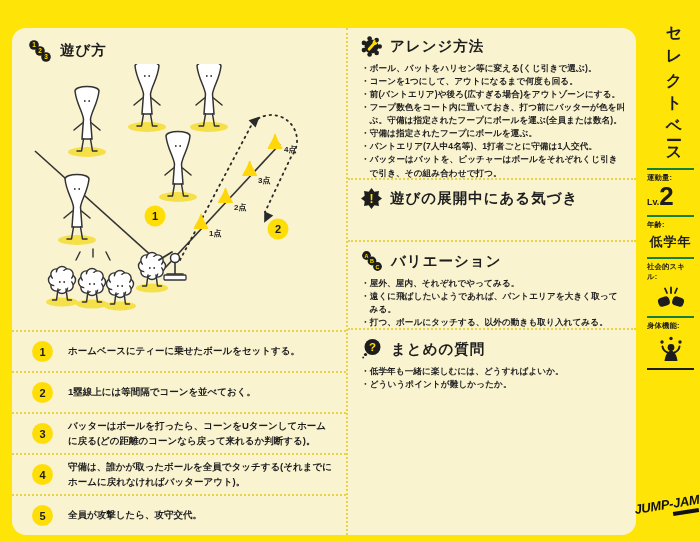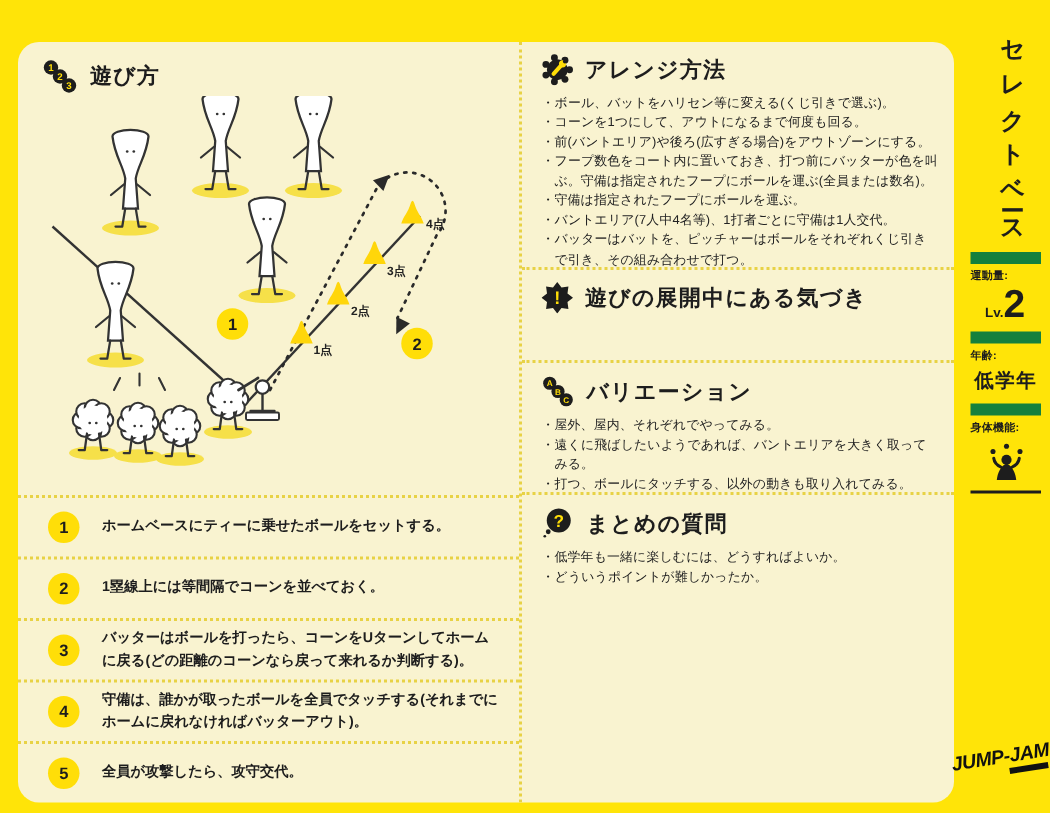--- a/index.html
+++ b/index.html
@@ -19,31 +19,31 @@
             display:flex;align-items:center;justify-content:center;font-size:11px;font-weight:800;
             margin-left:20px;}
   .step-text{font-size:9.5px;line-height:1.55;font-weight:700;margin:0 14px 0 15px;}
   .r-sec{padding:8px 10px 0 13px;box-sizing:border-box;}
   .r-sec + .r-sec{border-top:2px dotted #E8D245;}
   .r-sec-1{height:150px;}
   .r-sec-2{height:62px;}
   .r-sec-3{height:88px;}
   .r-sec-4{flex:1;}
   .bullets{margin-top:5px;}
-  .bullet{font-size:8.6px;line-height:1.52;font-weight:400;color:#222;
+  .bullet{font-size:8.6px;line-height:1.52;font-weight:700;color:#222;
           padding-left:1em;text-indent:-1em;letter-spacing:.1px;}
   .icon-badge{display:inline-flex;flex:0 0 auto;}
   
   .side-title{position:absolute;top:15px;left:663px;writing-mode:vertical-rl;
               font-size:16px;font-weight:800;letter-spacing:5px;color:#1d1d1d;}
   .side-meta{position:absolute;left:647px;top:168px;width:47px;}
-  .meta-block{border-top:8px solid #15803d;padding:3px 0 6px;}
+  .meta-block{border-top:2px solid #15803d;padding:3px 0 6px;}
   .meta-block.last{border-bottom:2px solid #1d1d1d;}
   .meta-label{font-size:7.3px;font-weight:800;letter-spacing:.2px;}
-  .meta-level{display:flex;align-items:baseline;justify-content:center;padding:1px 2px 0 0;}
+  .meta-level{display:flex;align-items:baseline;justify-content:flex-start;padding:1px 2px 0 0;}
   .lv-prefix{font-size:9px;font-weight:800;}
   .lv-value{font-size:26px;font-weight:800;line-height:.95;letter-spacing:-1px;}
   .meta-age{font-size:13px;font-weight:800;text-align:center;letter-spacing:1px;padding-top:3px;}
   .meta-icon{display:flex;justify-content:center;padding-top:4px;}
   .logo{position:absolute;left:620px;top:498px;width:80px;transform:rotate(-9deg);
         font-size:13px;font-weight:800;font-style:italic;letter-spacing:-.3px;color:#111;
         text-align:right;}
   .logo-bar{width:26px;height:3.5px;background:#111;margin:1px 2px 0 auto;}
 </style>
 </head>
@@ -279,20 +279,30 @@
       <div class="meta-label">運動量:</div>
       <div class="meta-level">
         <span class="lv-prefix">Lv.</span>
           <span class="lv-value">2</span>
       </div>
     </div>
     <div class="meta-block">
       <div class="meta-label">年齢:</div>
       <div class="meta-age">低学年</div>
     </div>
+    <div class="meta-block">
+      <div class="meta-label">社会的スキル:</div>
+      <div class="meta-icon">
+        <svg width="30" height="24" viewBox="0 0 30 24">
+          <rect x="2" y="11" width="11.5" height="9" rx="3.5" transform="rotate(-18 8 15)" fill="#1d1d1d"></rect>
+          <rect x="16.5" y="11" width="11.5" height="9" rx="3.5" transform="rotate(18 22 15)" fill="#1d1d1d"></rect>
+          <path d="M11,7 L9,2.5 M15,7 L15,1.5 M19,7 L21,2.5" stroke="#1d1d1d" stroke-width="1.8" stroke-linecap="round" fill="none"></path>
+        </svg>
+      </div>
+    </div>
     <div class="meta-block last">
       <div class="meta-label">身体機能:</div>
       <div class="meta-icon">
         <svg width="28" height="27" viewBox="0 0 28 27">
           <circle cx="14" cy="12.5" r="3.4" fill="#1d1d1d"></circle>
           <path d="M14,15 C9.5,17 8,22 7.5,26 L20.5,26 C20,22 18.5,17 14,15 Z" fill="#1d1d1d"></path>
           <path d="M10.5,17.5 Q6,15.5 5.5,11.5 M17.5,17.5 Q22,15.5 22.5,11.5" stroke="#1d1d1d" stroke-width="2" fill="none" stroke-linecap="round"></path>
           <circle cx="5" cy="7" r="1.7" fill="#1d1d1d"></circle>
           <circle cx="14" cy="3.5" r="1.7" fill="#1d1d1d"></circle>
           <circle cx="23" cy="7" r="1.7" fill="#1d1d1d"></circle>

